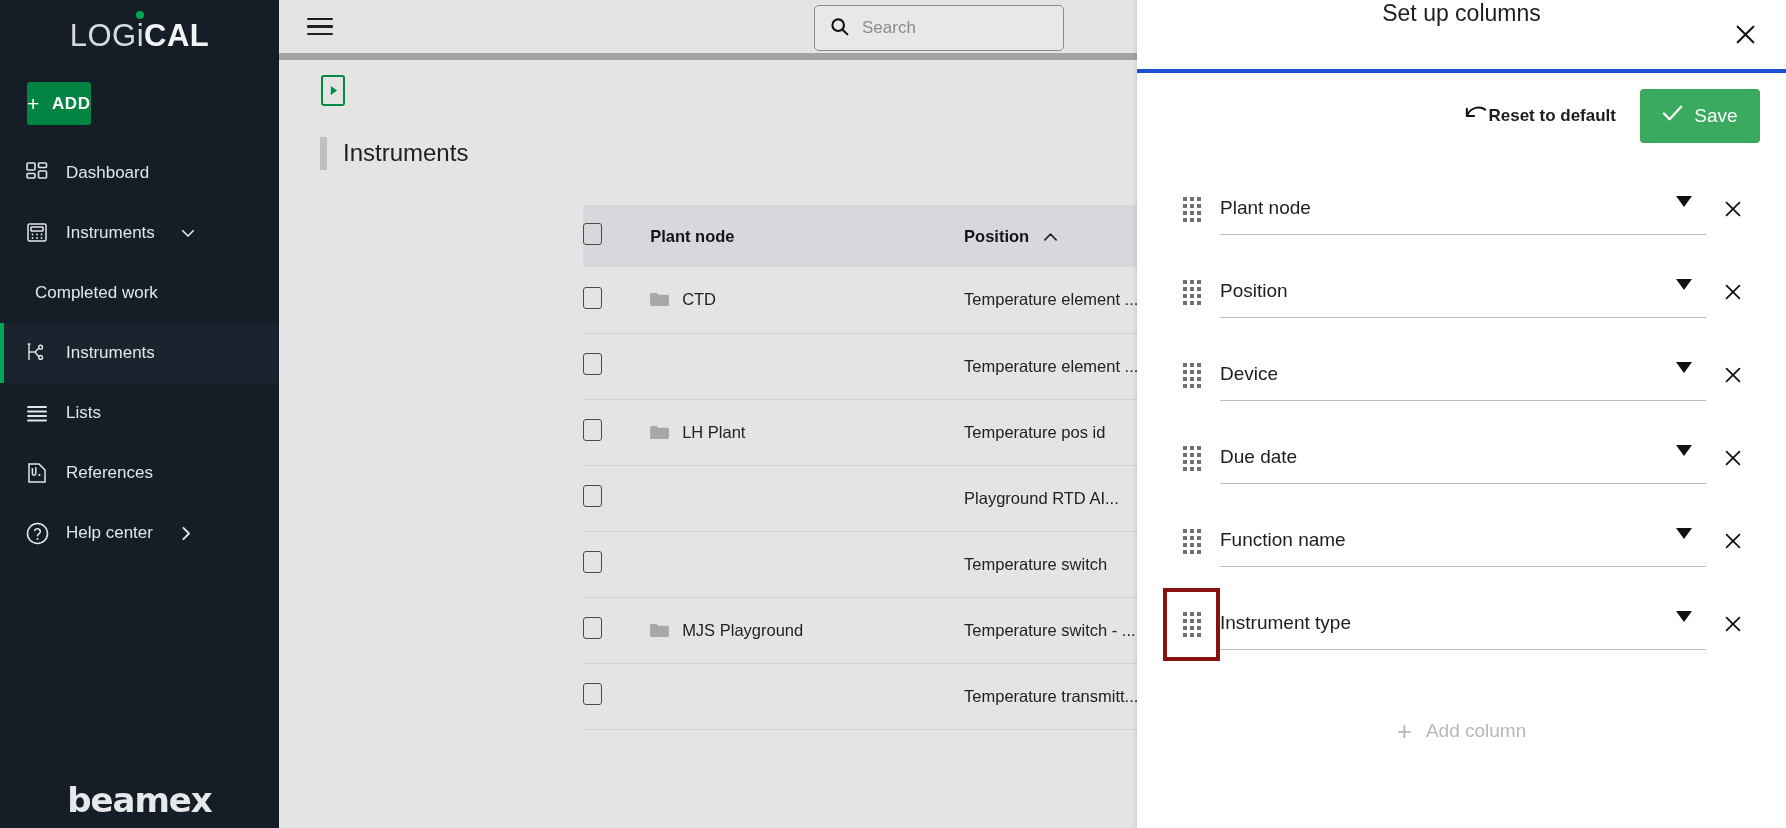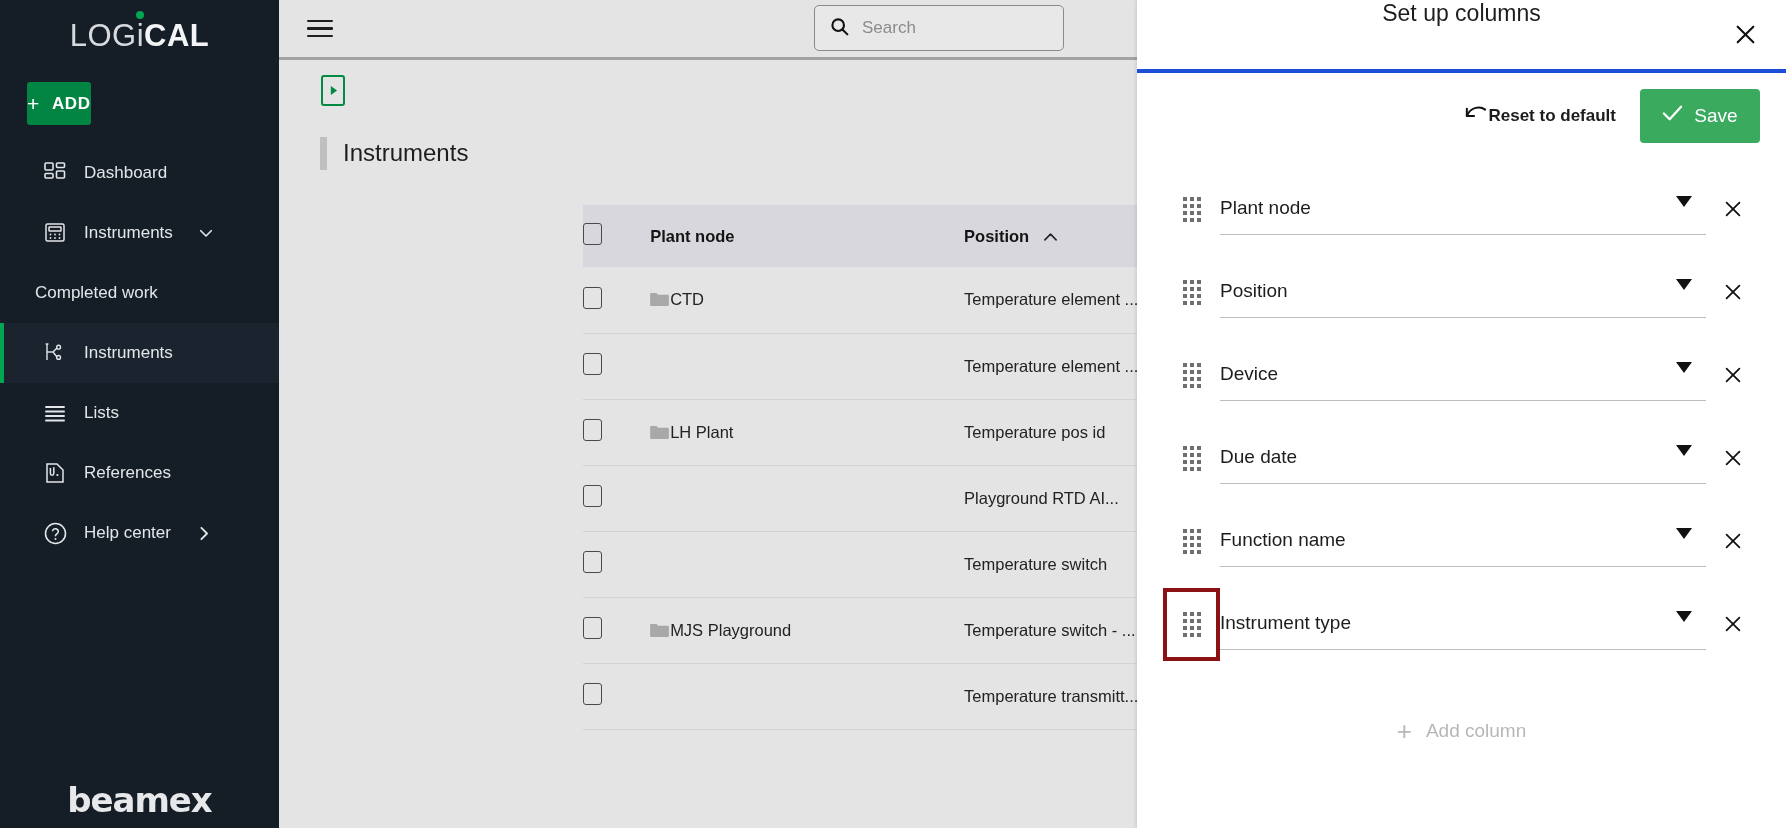--- a/index.html
+++ b/index.html
@@ -35,21 +35,21 @@
   .add-btn {
     margin: 12px 27px 0 27px; height: 43px; border-radius: 3px;
     background: #028542; color: #fff; font-size: 17px; font-weight: 600;
     display: flex; align-items: center; justify-content: center; gap: 12px;
     letter-spacing: 0.6px; cursor: pointer; border: none;
   }
   .add-btn .plus { font-size: 21px; font-weight: 400; line-height: 1; }
 
   .nav { margin-top: 18px; }
   .nav-item {
-    display: flex; align-items: center; height: 60px; padding-left: 42px;
+    display: flex; align-items: center; height: 60px; padding-left: 24px;
     gap: 16px; font-size: 17px; color: #e3e6e9; cursor: pointer;
     position: relative;
   }
   .nav-item.active { background: #1b242e; }
   .nav-item.active::before {
     content: ""; position: absolute; left: 0; top: 0; bottom: 0; width: 4px;
     background: #00a651;
   }
   .nav-item .ic { width: 26px; height: 26px; flex: 0 0 26px; display:flex; align-items:center; justify-content:center; }
   .nav-item .ic svg { display: block; }
@@ -64,21 +64,21 @@
     text-align: center; font-size: 33px; font-weight: 800;
     color: #e6e8ea; letter-spacing: -1px;
     font-family: "DejaVu Sans", sans-serif;
     transform: scaleX(1.03);
   }
 
   
   .main { flex: 1 1 auto; height: 828px; background: #e4e4e4; position: relative; overflow: hidden; }
   .topbar {
     height: 60px; background: #e4e4e4; display: flex; align-items: center;
-    padding: 0 0 0 28px; border-bottom: 3px solid #a3a3a3; position: relative;
+    padding: 0 0 0 28px; border-bottom: 7px solid #a3a3a3; position: relative;
   }
   .hamburger { width: 26px; cursor: pointer; }
   .hamburger span { display: block; height: 2.5px; background: #1f1f1f; margin: 5px 0; border-radius: 1px; }
   .search-box {
     position: absolute; left: 535px; top: 5px; width: 250px; height: 46px;
     background: #e8e8e8; border: 1px solid #8a8a8a; border-radius: 5px;
     display: flex; align-items: center; padding: 0 14px; gap: 12px;
   }
   .search-box input {
     border: none; outline: none; background: transparent; font-size: 17px;
@@ -110,21 +110,21 @@
   .tbl tr.headrow th { border-bottom: none; }
   .col-cb { width: 62px; }
   .col-plant { width: 290px; }
   .col-pos { width: 222px; }
   .col-fn { width: 222px; }
   .col-dev { width: 220px; }
   .cbx {
     width: 19px; height: 22px; border: 1.6px solid #4a4a4a; border-radius: 3px;
     background: transparent; display: inline-block; cursor: pointer;
   }
-  .plant-cell { display: flex; align-items: center; gap: 1px; }
+  .plant-cell { display: flex; align-items: center; gap: 13px; }
   .folder { width: 19px; height: 15px; flex: 0 0 19px; }
   .sort-caret { display: inline-block; margin-left: 9px; }
 
   .pager { padding-left: 1090px; margin-top: 8px; font-size: 15px; color: #5a6470; letter-spacing: 1px; }
 
   
   .panel {
     position: absolute; right: 0; top: 0; width: 649px; height: 828px;
     background: #fff; box-shadow: -1px 0 4px rgba(0,0,0,0.12);
     display: flex; flex-direction: column;

